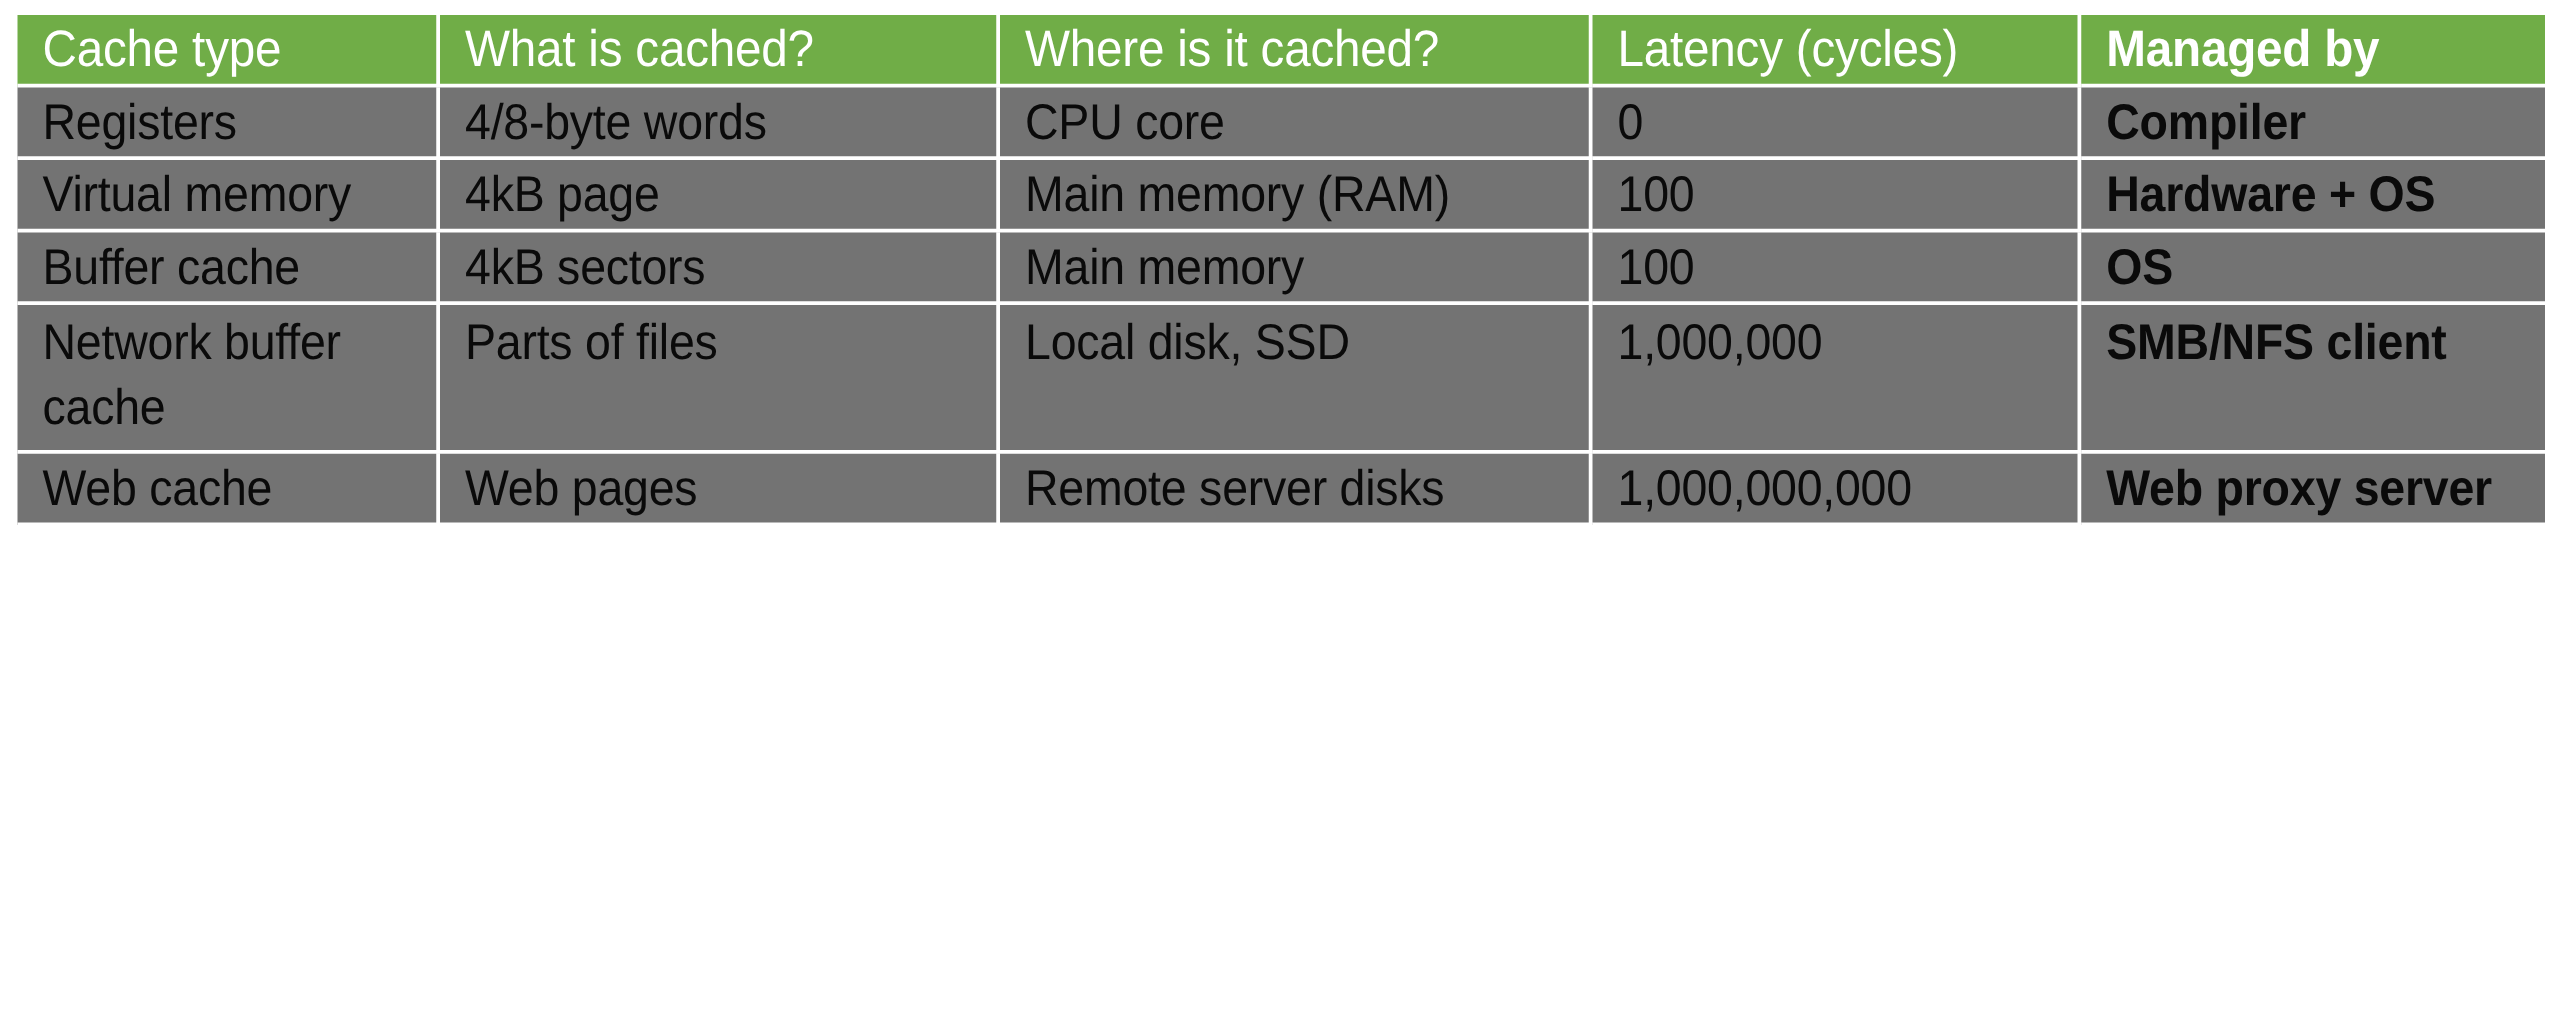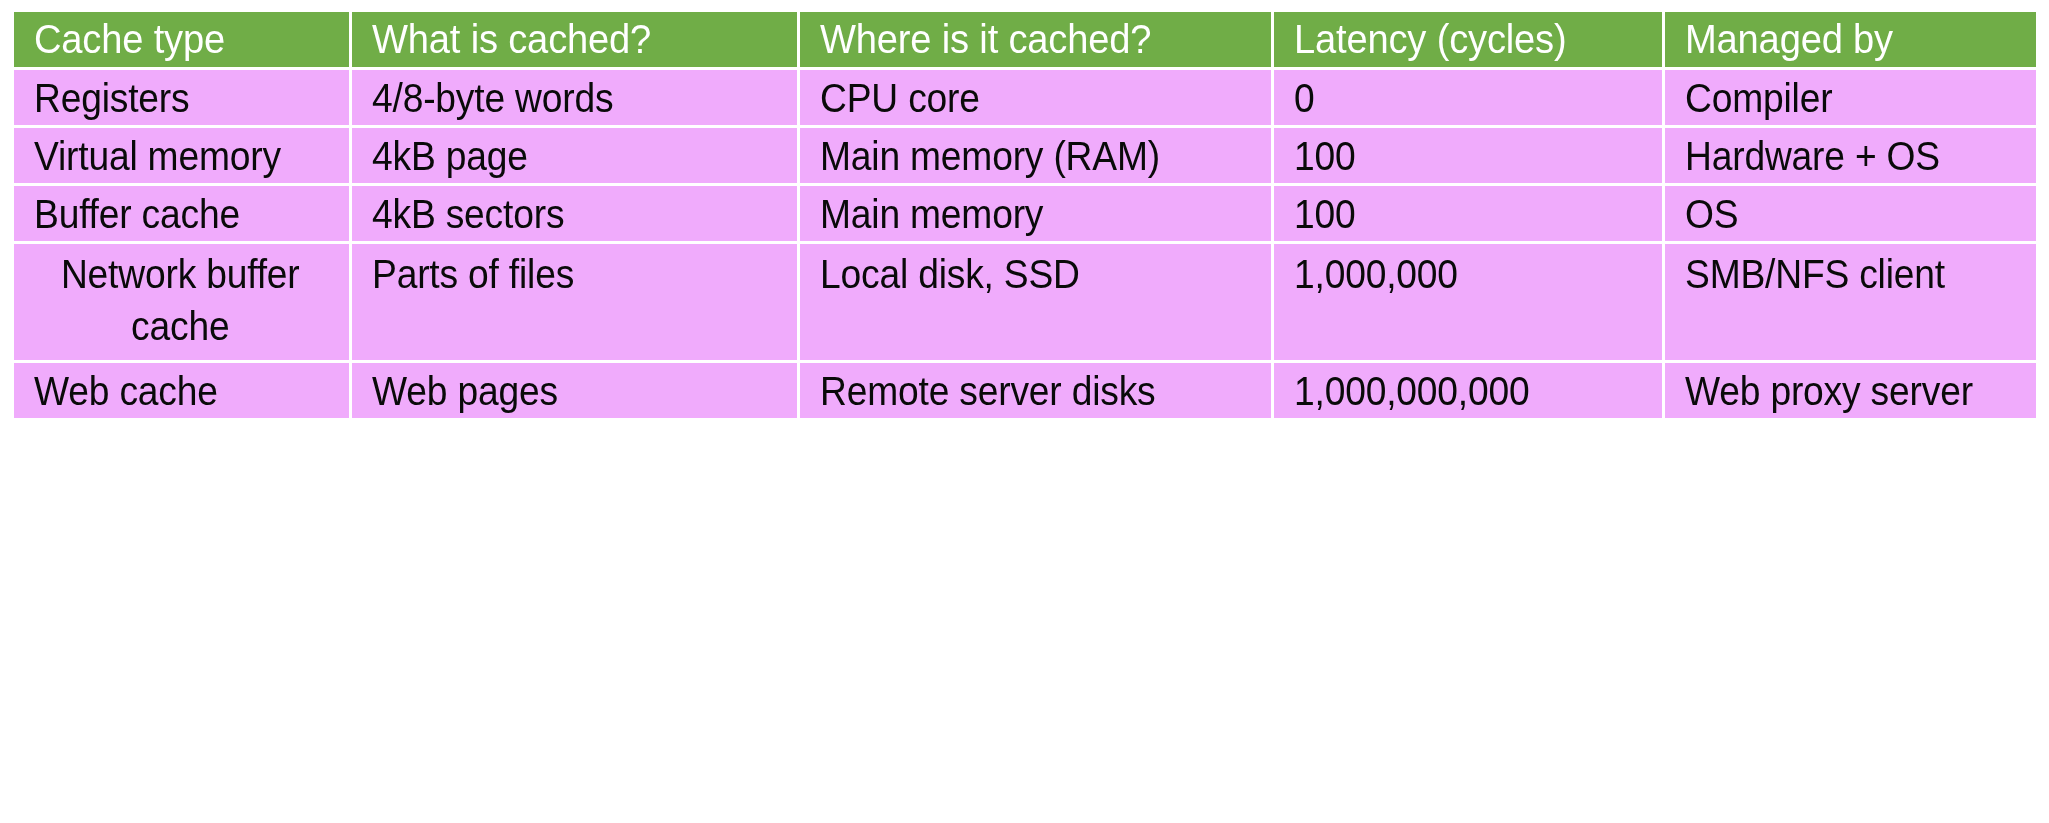--- a/index.html
+++ b/index.html
@@ -43,52 +43,52 @@
     vertical-align: middle;
     padding: 0 0 0 20px;
     border-right: 3px solid #FFFFFF;
     border-bottom: 3px solid #FFFFFF;
     font-weight: normal;
     letter-spacing: -0.2px;
   }
   .cache-table th:last-child,
   .cache-table td:last-child {
     border-right: none;
+    font-weight: bold;
   }
 
   thead th {
     background: #70AD47;
     color: #FFFFFF;
     font-size: 41px;
     font-weight: bold;
     height: 55px;
     line-height: 55px;
     padding-bottom: 4px;
     white-space: nowrap;
   }
 
   tbody td {
-    background: #f0abfc;
+    background: #737373;
     color: #0A0A0A;
     font-size: 40px;
     height: 55px;
     line-height: 52px;
   }
 
   tbody tr.tall td {
     height: 112px;
     line-height: 52px;
     vertical-align: top;
     padding-top: 4px;
   }
 
   tbody tr.tall td.wrapcell {
     white-space: normal;
     word-spacing: 0px;
-    text-align: center;
   }
 
   tbody td {
     white-space: nowrap;
   }
 
   tbody tr.gap td {
     border-top: 6px solid #FFFFFF;
   }
 

